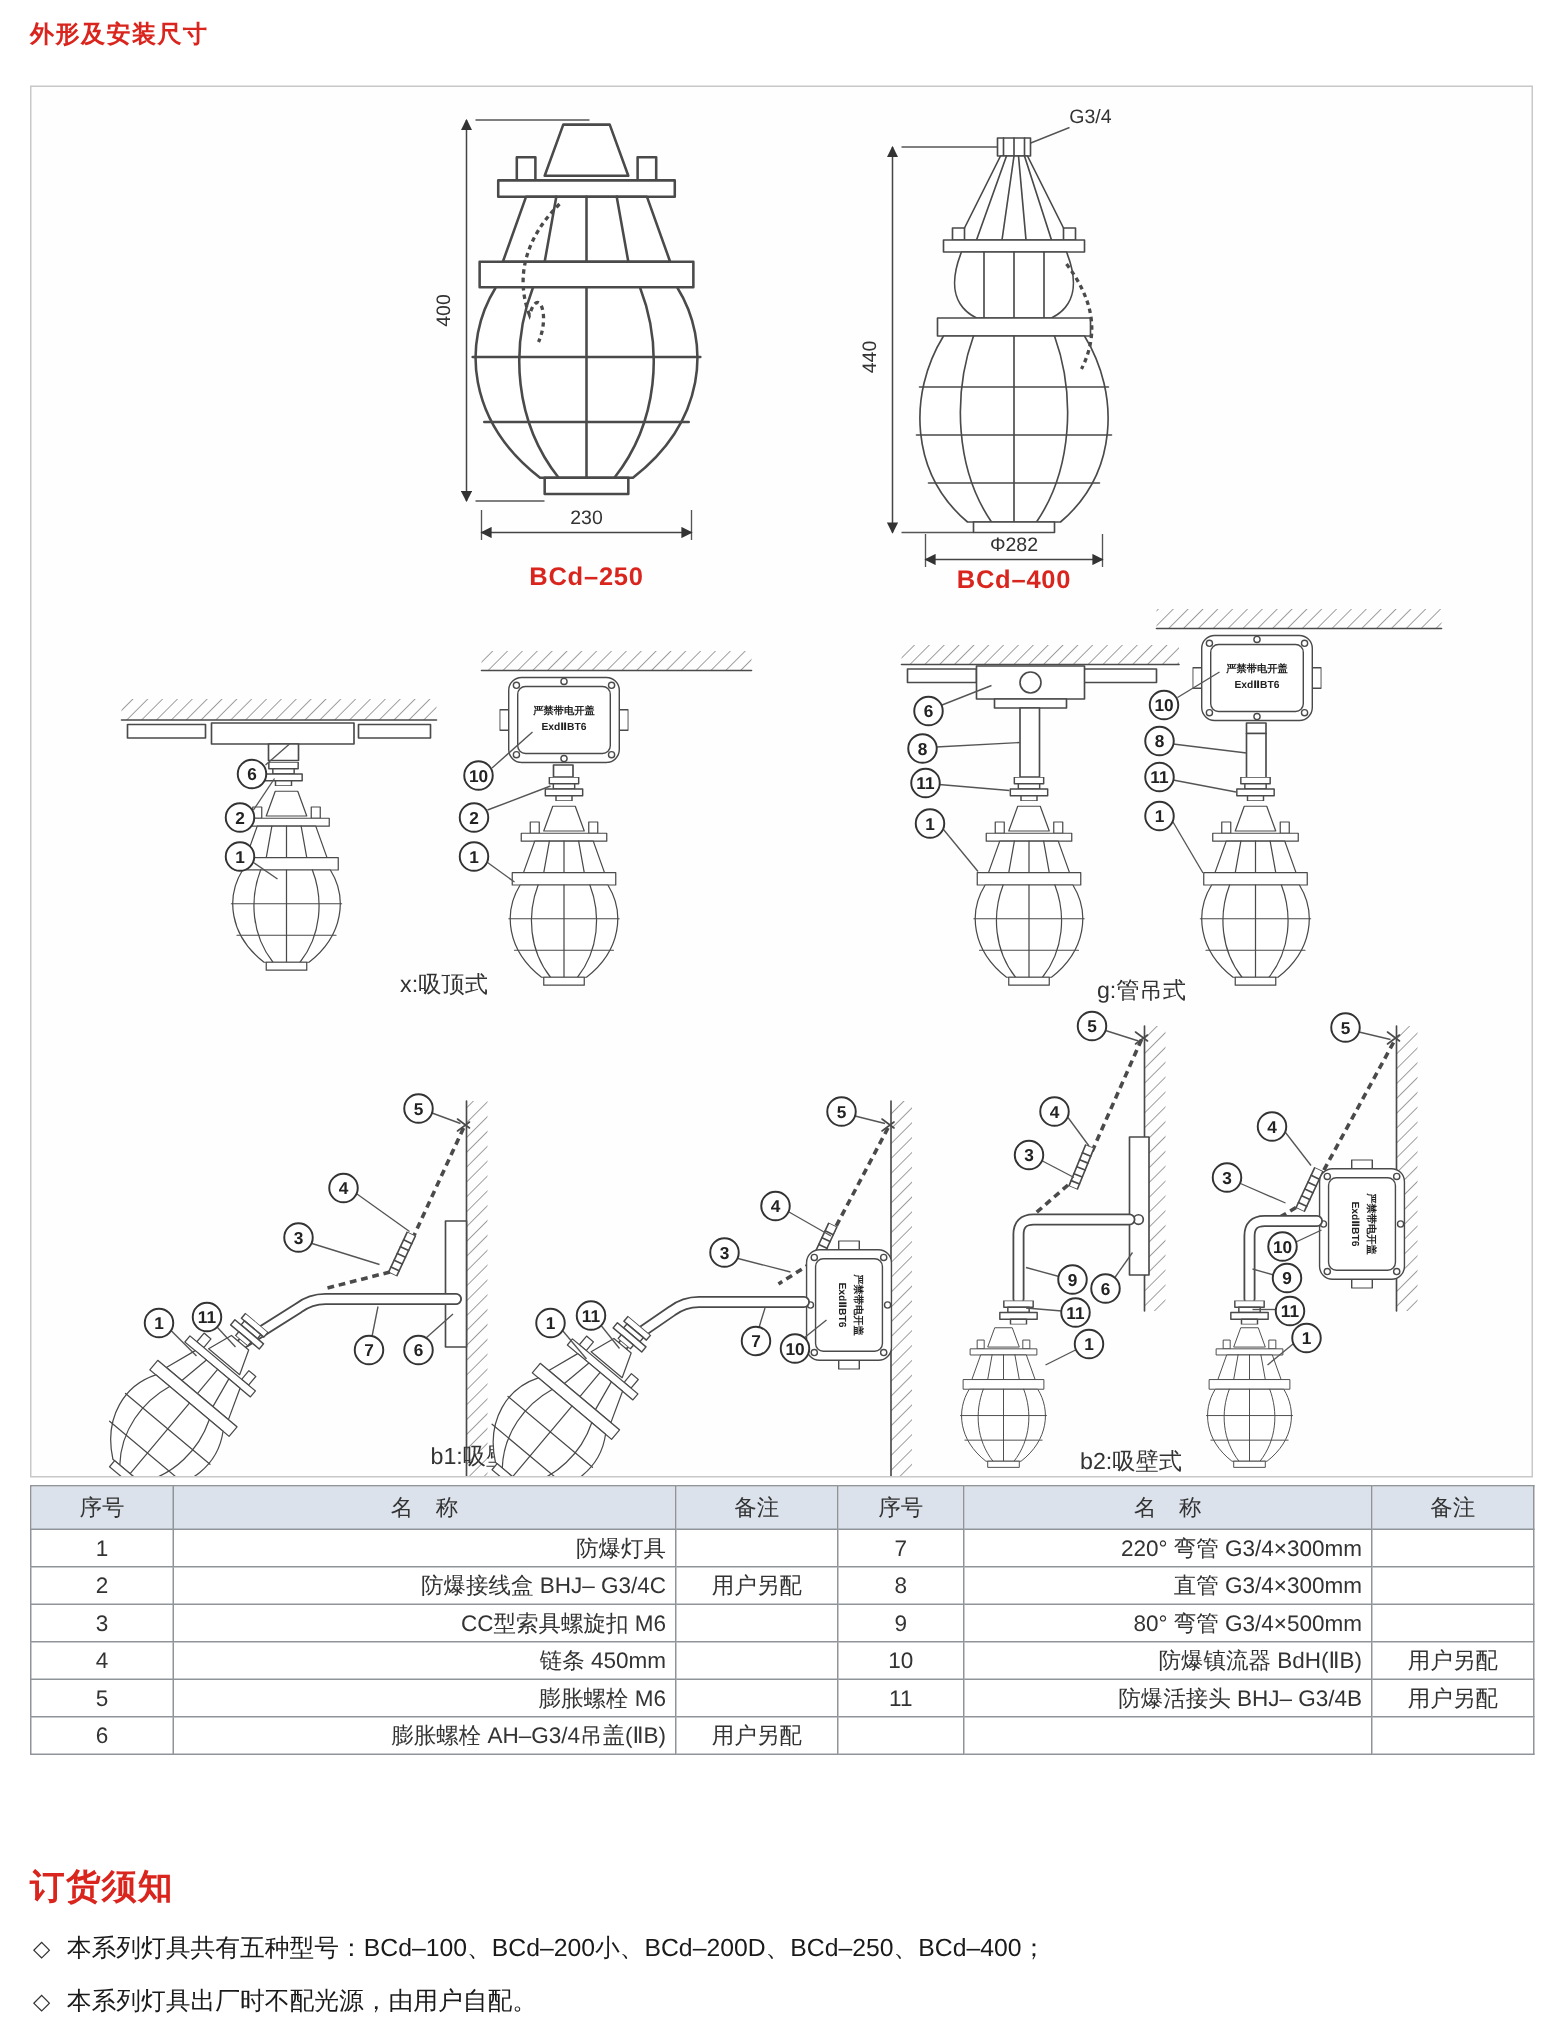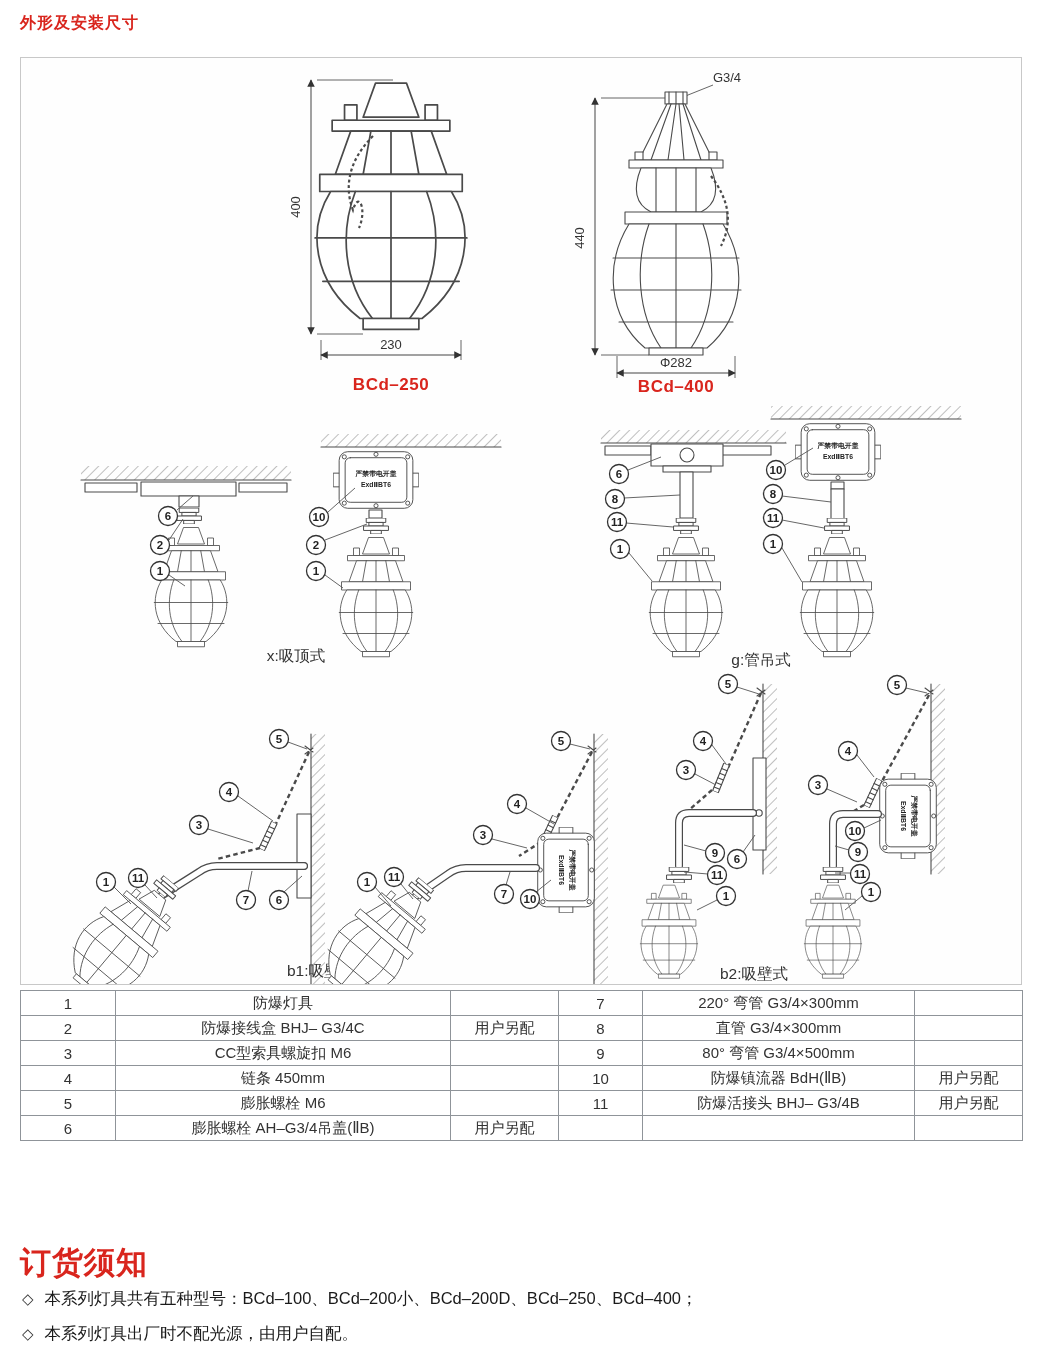--- a/index.html
+++ b/index.html
@@ -21,22 +21,22 @@
   .cot{font-size:11.5px;font-weight:700;fill:#222;text-anchor:middle}
   .dim{font-size:13px;fill:#333;text-anchor:middle}
   .lbl{font-size:15.5px;fill:#333;text-anchor:middle}
   .model{font-size:17px;font-weight:700;fill:#d9251d;text-anchor:middle;letter-spacing:.5px}
   .jt{font-size:8px;font-weight:700;fill:#222;text-anchor:middle}
   table.parts{position:absolute;left:20px;top:990px;width:1002px;border-collapse:collapse;table-layout:fixed}
   .parts th,.parts td{border:1px solid #8f9499;font-size:15px;color:#333;padding:0 6px;overflow:hidden;white-space:nowrap}
   .parts th{background:#dbe2eb;height:29px;font-weight:400}
   .parts td{height:25px;background:#fff}
   .c{text-align:center}
-  .l{text-align:center;padding-left:16px}
-  .order-title{position:absolute;left:20px;top:1242px;font-size:31px;font-weight:700;color:#d9251d;letter-spacing:1px}
+  .l{text-align:right;padding-left:16px}
+  .order-title{position:absolute;left:20px;top:1242px;font-size:23px;font-weight:700;color:#d9251d;letter-spacing:1px}
   .note{position:absolute;left:22px;font-size:16.5px;color:#1a1a1a;display:flex;align-items:center;gap:11px;white-space:nowrap}
   .note .dia{font-size:15px;color:#333}
 </style>
 </head>
 <body>
 
 <div class="title">外形及安装尺寸</div>
 
 <div class="diagram-box">
 <svg width="1000" height="926" viewBox="0 0 1000 926">
@@ -465,20 +465,28 @@
 <table class="parts">
   <colgroup>
     <col style="width:95px">
       <col style="width:335px">
       <col style="width:108px">
     <col style="width:84px">
       <col style="width:272px">
       <col style="width:108px">
   </colgroup>
   <tbody>
+      <tr>
+    <th class="c">序号</th>
+    <th class="c">名　称</th>
+    <th class="c">备注</th>
+    <th class="c">序号</th>
+    <th class="c">名　称</th>
+    <th class="c">备注</th>
+  </tr>
   <tr>
     <td class="c">1</td>
     <td class="l">防爆灯具</td>
     <td class="c"></td>
     <td class="c">7</td>
     <td class="l">220° 弯管 G3/4×300mm</td>
     <td class="c"></td>
   </tr>
   <tr>
     <td class="c">2</td>

